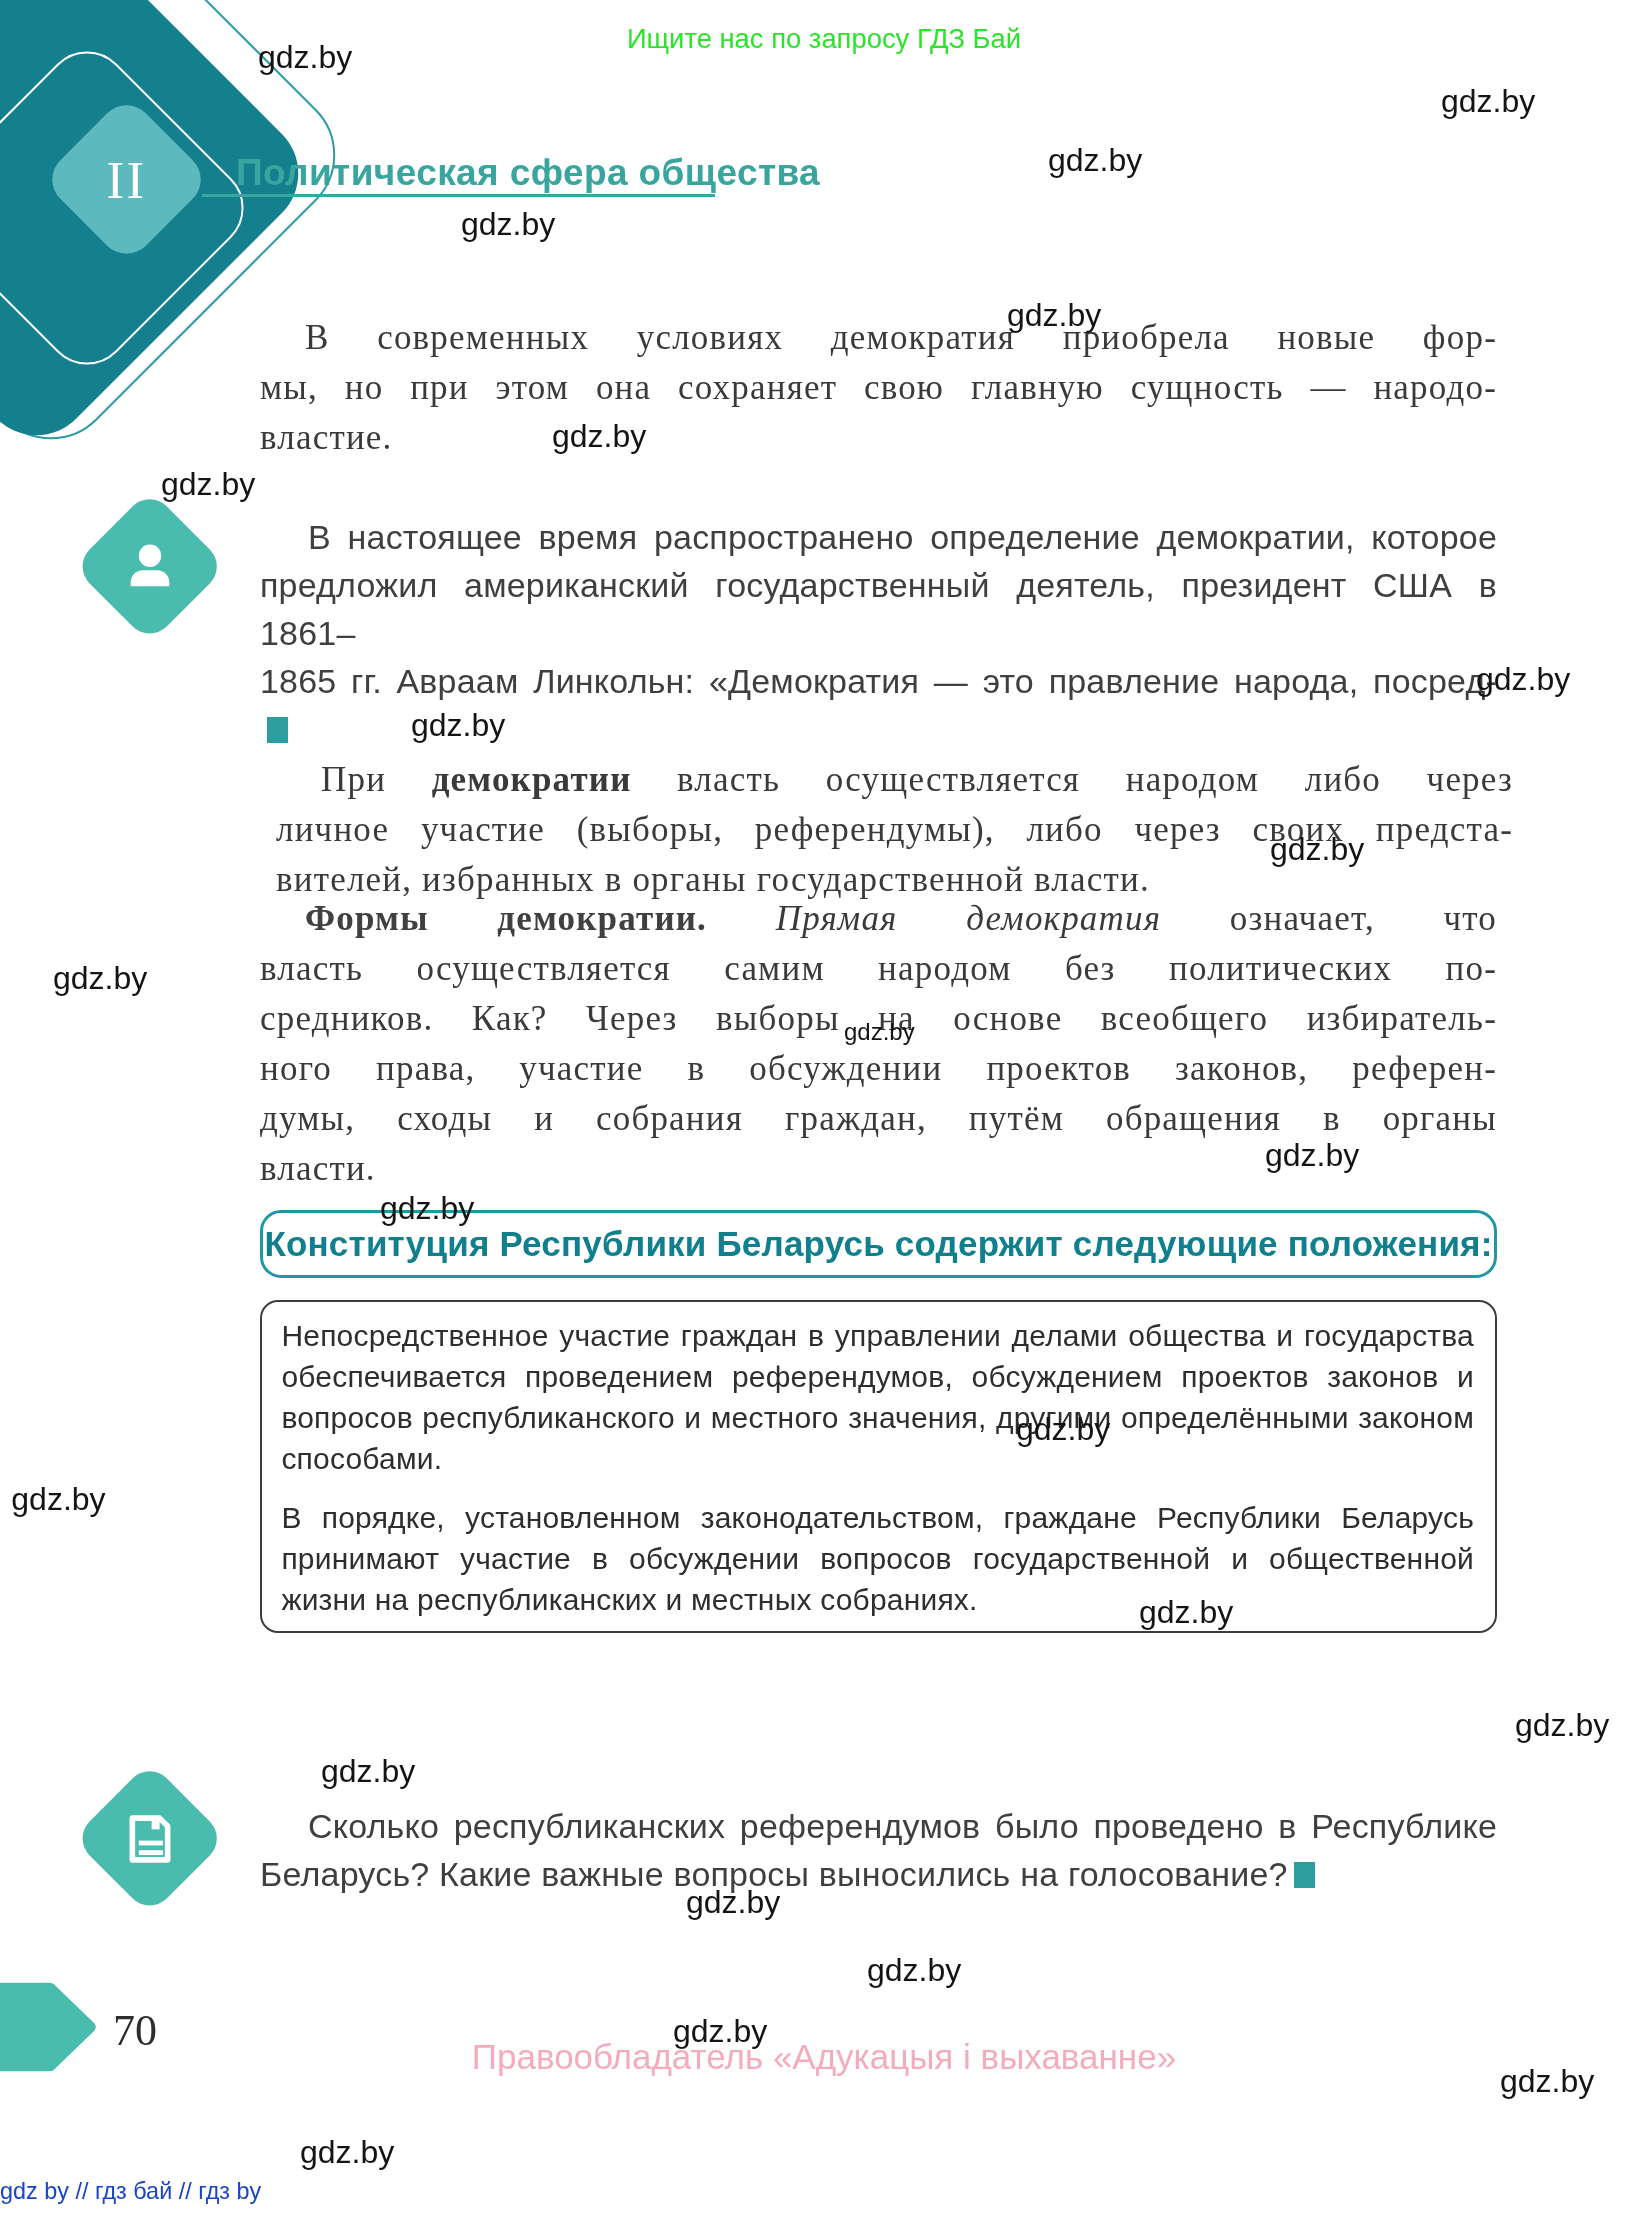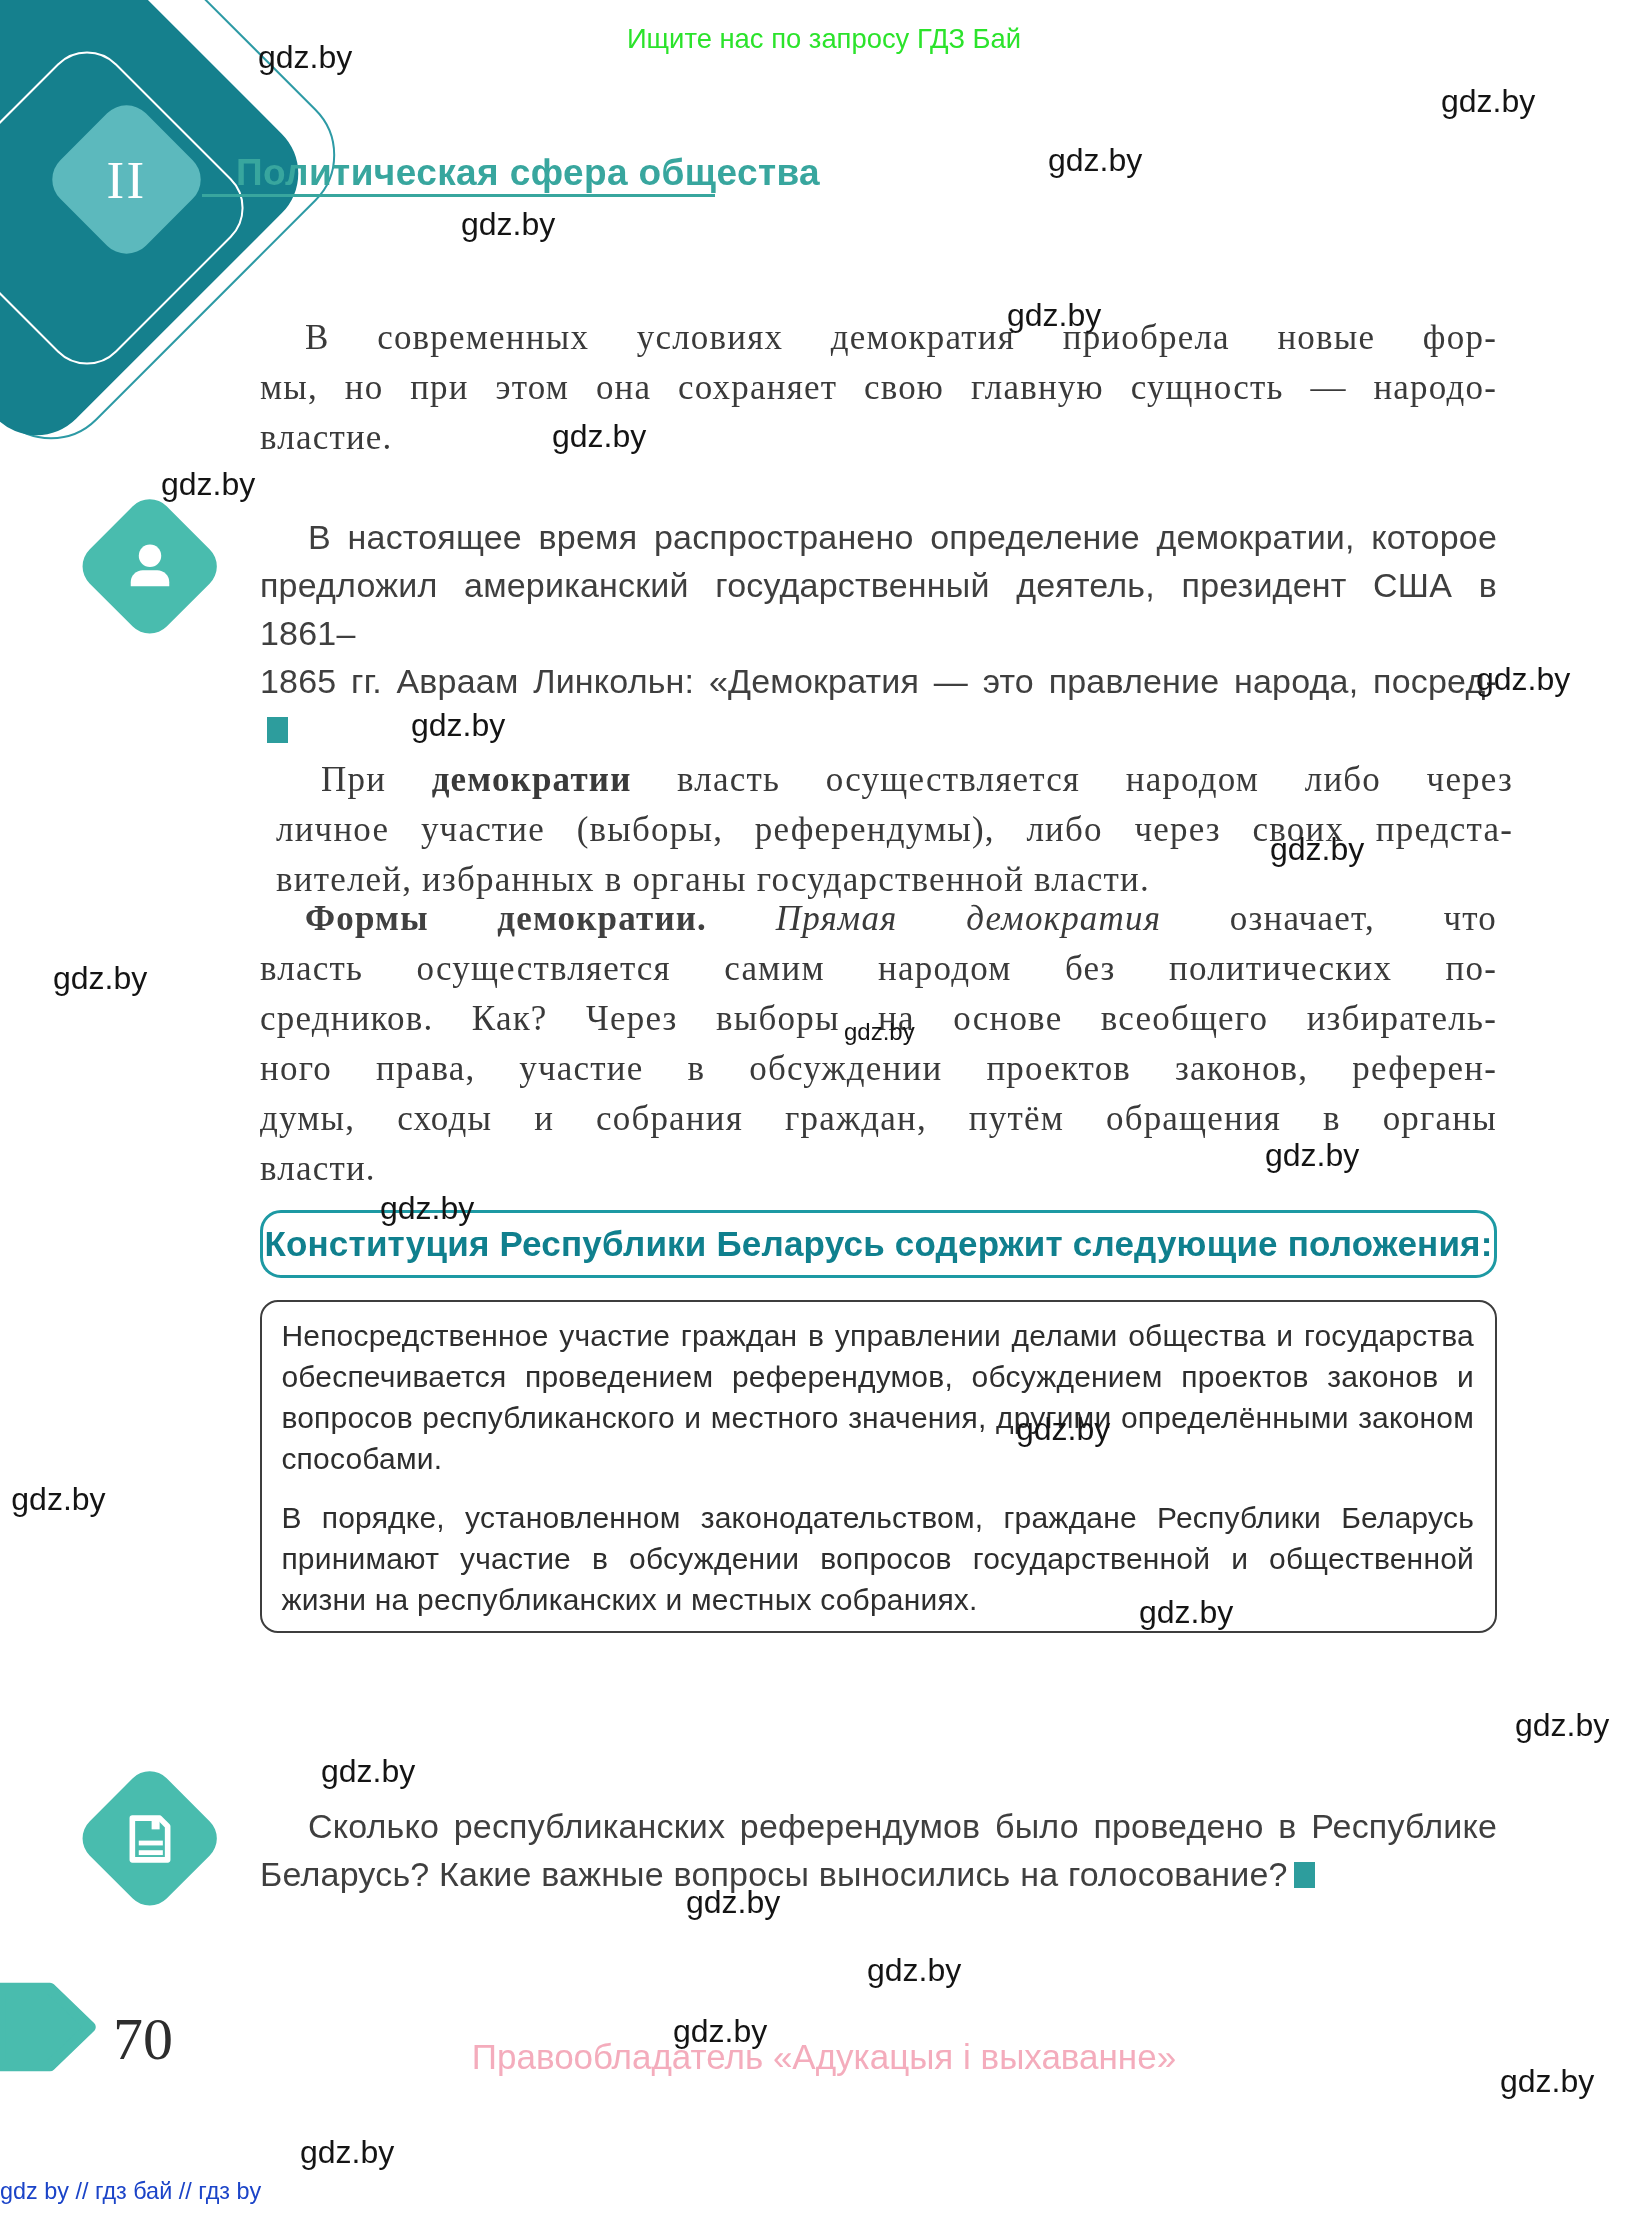--- a/index.html
+++ b/index.html
@@ -49,21 +49,21 @@
   .article-box p{margin:0 0 18px 0;font-size:30px;line-height:41px;color:#2e2e2e;text-align:justify;
           letter-spacing:0.2px;}
   .article-box p:last-child{margin-bottom:0;}
   
   .icon-wrap{position:absolute;width:119px;height:119px;z-index:10;}
   .icon-diamond{position:absolute;inset:4.8px;border-radius:24px;transform:rotate(45deg);background:#49bcae;}
   .icon-glyph{position:absolute;left:50%;top:50%;transform:translate(-50%,-50%);}
   
   .page-tag{position:absolute;left:0;top:1982px;z-index:10;}
   .page-number{position:absolute;left:113px;top:2005px;font-family:"Liberation Serif",serif;
-          font-size:60px;color:#2d2d2d;z-index:10;}
+          font-size:44px;color:#2d2d2d;z-index:10;}
   .copyright{position:absolute;top:2037px;left:0;width:100%;text-align:center;font-size:35px;
           color:#f4acbc;z-index:10;}
   .bottom-links{position:absolute;top:2178px;left:0;width:100%;text-align:left;font-size:23.4px;
           color:#1b44c8;z-index:40;}
 </style>
 </head>
 <body>
 
 <div id="page">
 

